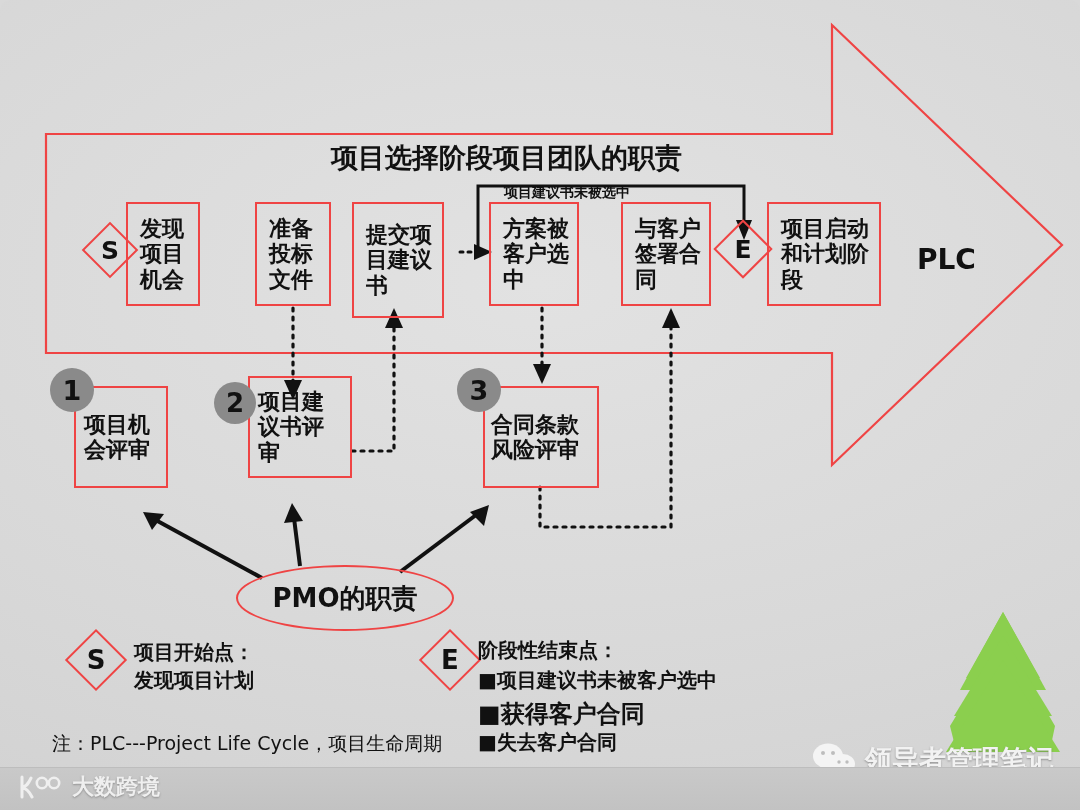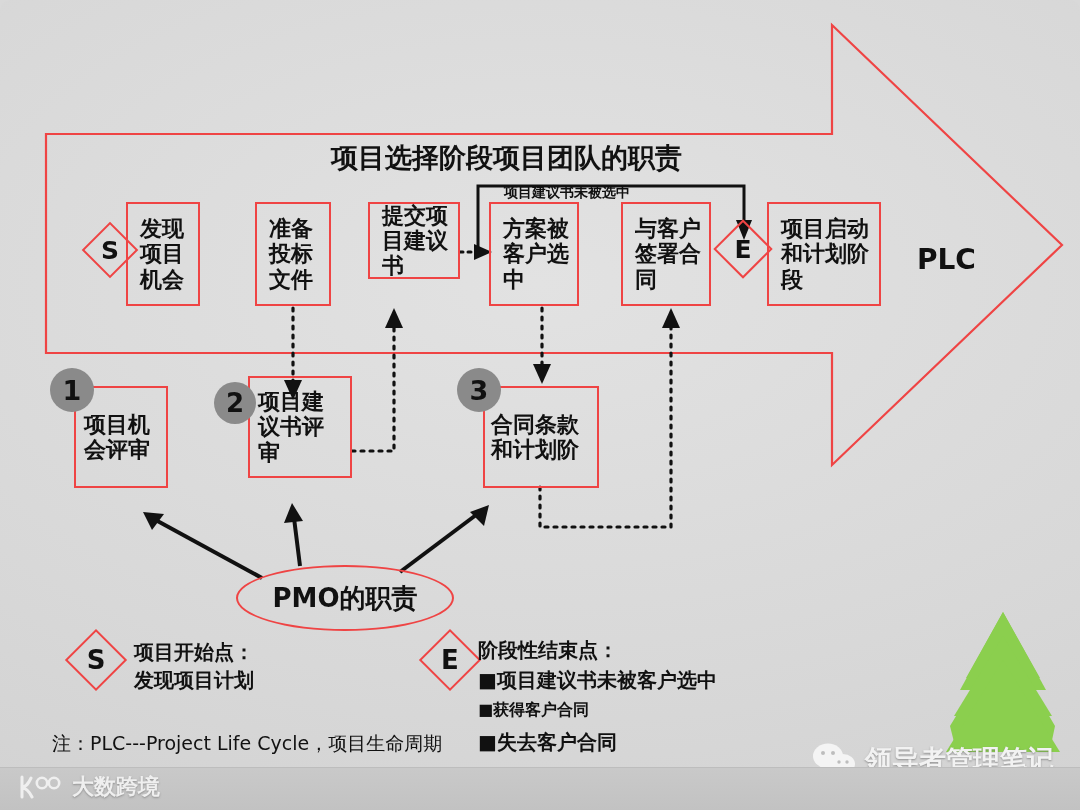--- a/index.html
+++ b/index.html
@@ -160,21 +160,21 @@
 项目
 机会</span>
   </div>
 
   <div class="node" style="left:255px;top:202px;width:76px;height:104px;">
     <span style="font-size:22px;white-space:pre;">准备
 投标
 文件</span>
   </div>
 
-  <div class="node" style="left:368px;top:202px;width:92px;height:77px;">
+  <div class="node" style="left:352px;top:202px;width:92px;height:116px;">
     <span style="font-size:22px;white-space:pre;">提交项
 目建议
 书</span>
   </div>
 
   <div class="node" style="left:489px;top:202px;width:90px;height:104px;">
     <span style="font-size:22px;white-space:pre;">方案被
 客户选
 中</span>
   </div>
@@ -205,21 +205,21 @@
     <span style="font-size:22px;white-space:pre;padding-left:8px;">项目建
 议书评
 审</span>
   </div>
   <div class="circnum" style="left:214px;top:382px;width:42px;height:42px;font-size:26px;">
     <span>2</span>
   </div>
 
   <div class="node" style="left:483px;top:386px;width:116px;height:102px;">
     <span style="font-size:22px;white-space:pre;padding-left:6px;">合同条款
-和计划阶</span>
+风险评审</span>
   </div>
   <div class="circnum" style="left:457px;top:368px;width:44px;height:44px;font-size:27px;">
     <span>3</span>
   </div>
 
   <div class="pmo" style="left:236px;top:565px;width:214px;height:62px;font-size:26px;">
     <span>PMO的职责</span>
   </div>
 
   <div class="diamond" style="left:74px;top:638px;width:44px;height:44px;">
@@ -228,21 +228,21 @@
   </div>
   <div class="legend-text" style="left:134px;top:640px;font-size:20px;">项目开始点：</div>
   <div class="legend-text" style="left:134px;top:668px;font-size:20px;">发现项目计划</div>
 
   <div class="diamond" style="left:428px;top:638px;width:44px;height:44px;">
     <i></i>
     <b style="font-size:26px;">E</b>
   </div>
   <div class="legend-text" style="left:478px;top:638px;font-size:20px;">阶段性结束点：</div>
   <div class="legend-text" style="left:478px;top:668px;font-size:20px;">■项目建议书未被客户选中</div>
-  <div class="legend-text" style="left:478px;top:700px;font-size:16px;">■获得客户合同</div>
+  <div class="legend-text" style="left:478px;top:700px;font-size:24px;">■获得客户合同</div>
   <div class="legend-text" style="left:478px;top:730px;font-size:20px;">■失去客户合同</div>
 
   <div class="note" style="left:52px;top:731px;font-size:19px;">注：PLC---Project  Life Cycle，项目生命周期</div>
 
   <div class="wm-right" style="left:812px;top:742px;font-size:27px;">
     <svg width="44" height="34" viewBox="0 0 44 34">
       <ellipse cx="16" cy="13" rx="15" ry="12.5" fill="#f4f4f4"></ellipse>
       <polygon points="8,23 6,31 14,26" fill="#f4f4f4"></polygon>
       <ellipse cx="31" cy="21" rx="12" ry="10" fill="#f4f4f4"></ellipse>
       <polygon points="38,29 40,34 33,31" fill="#f4f4f4"></polygon>

